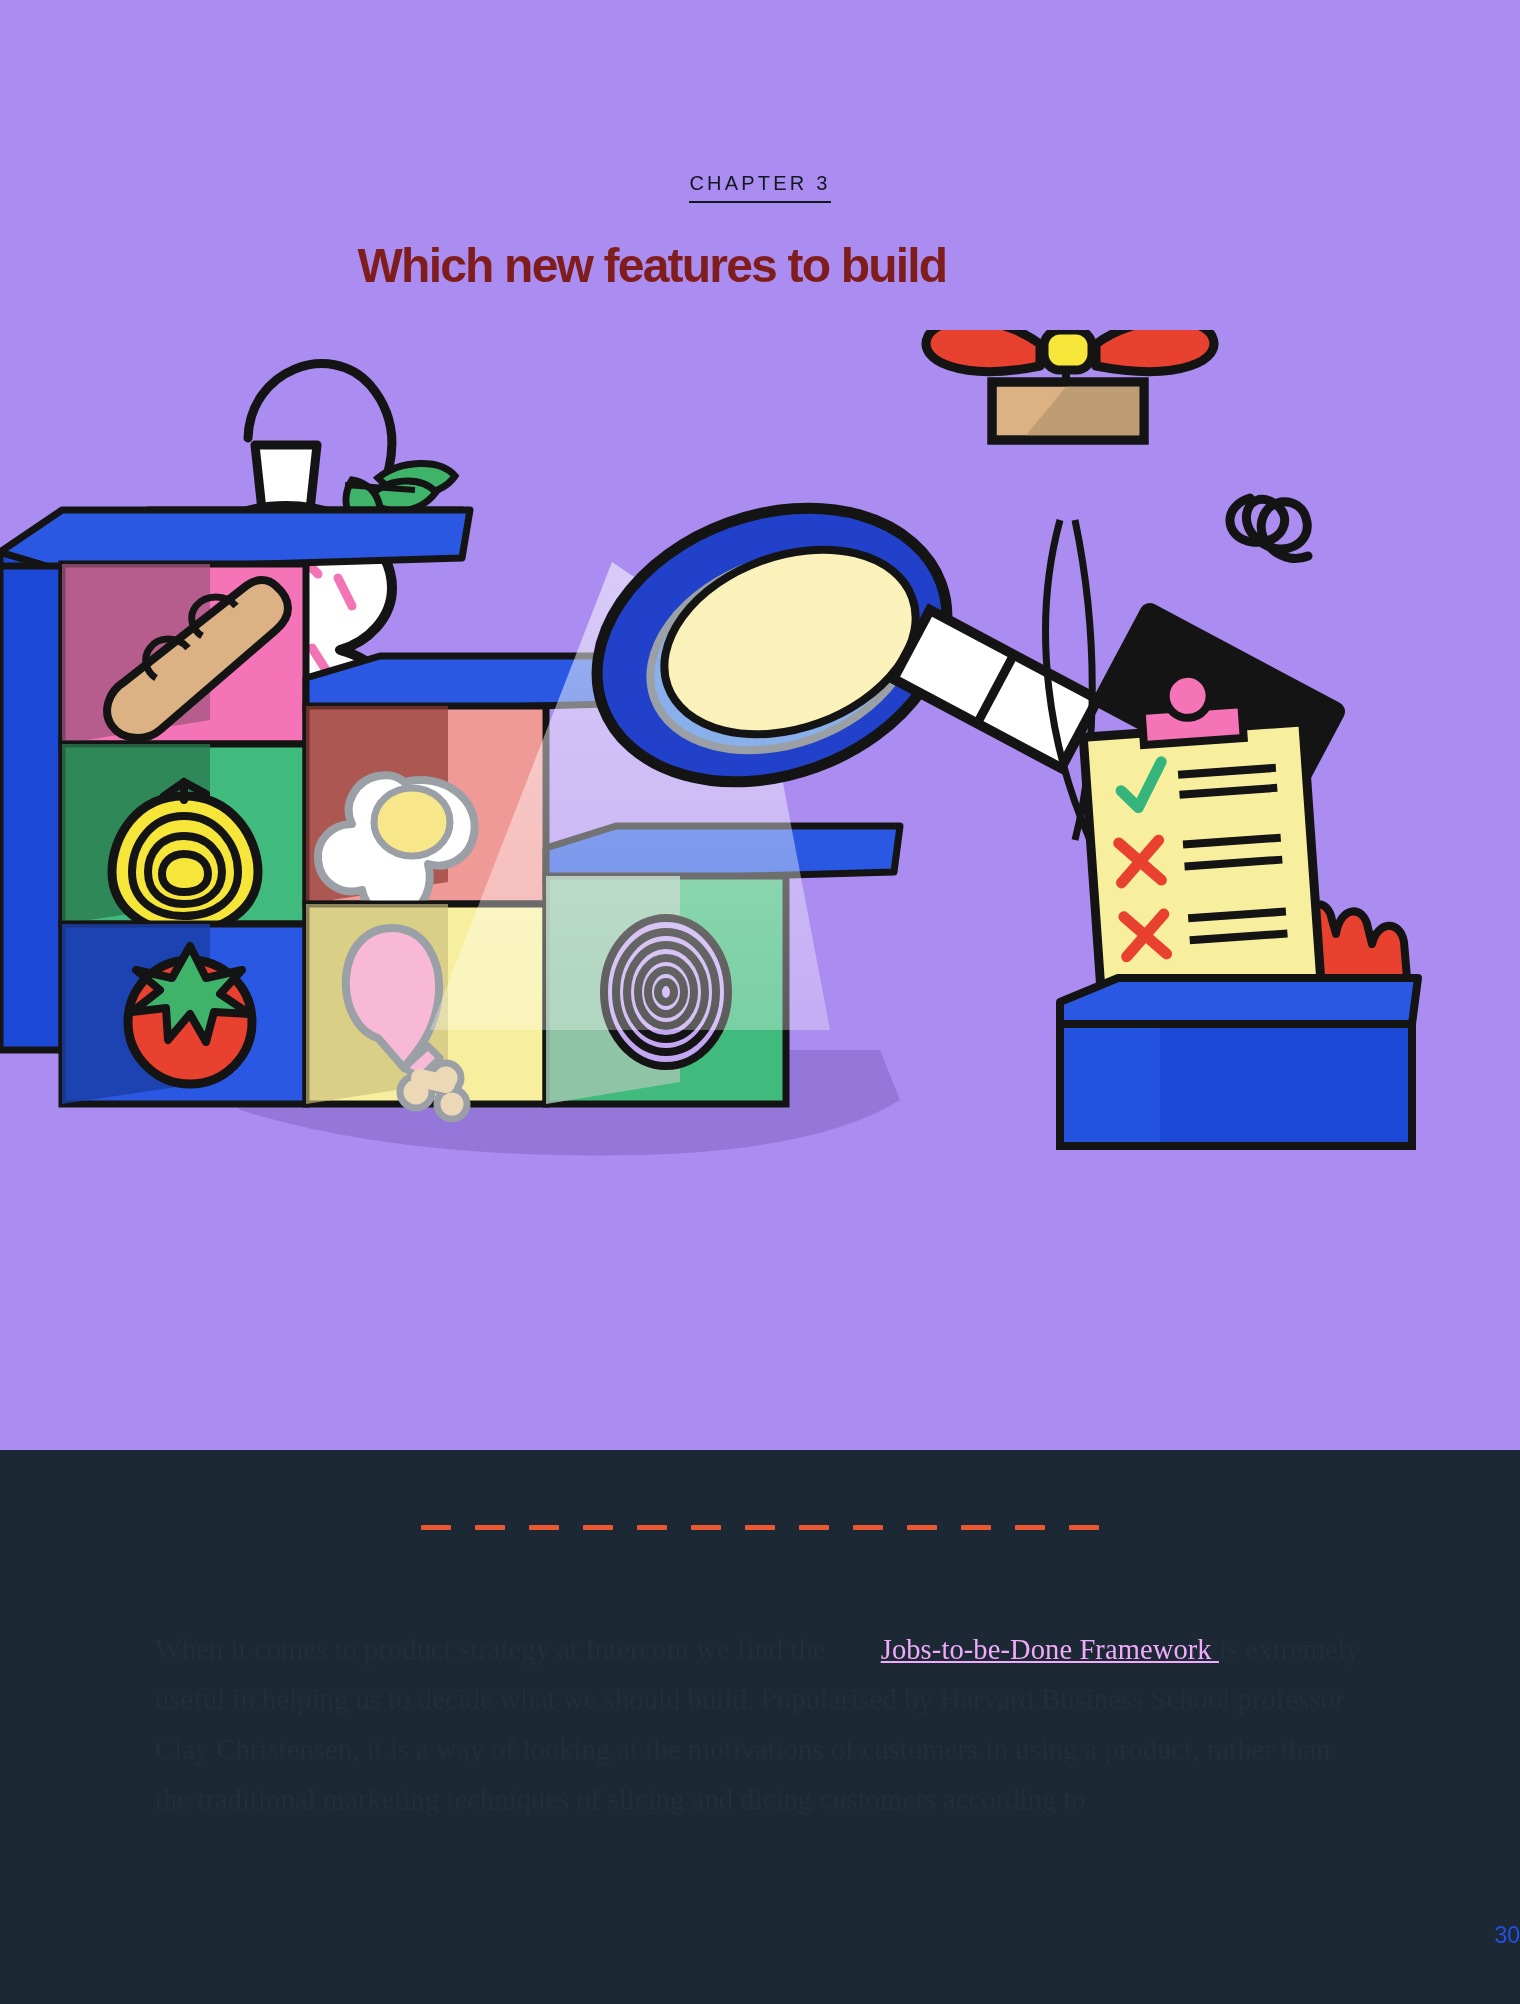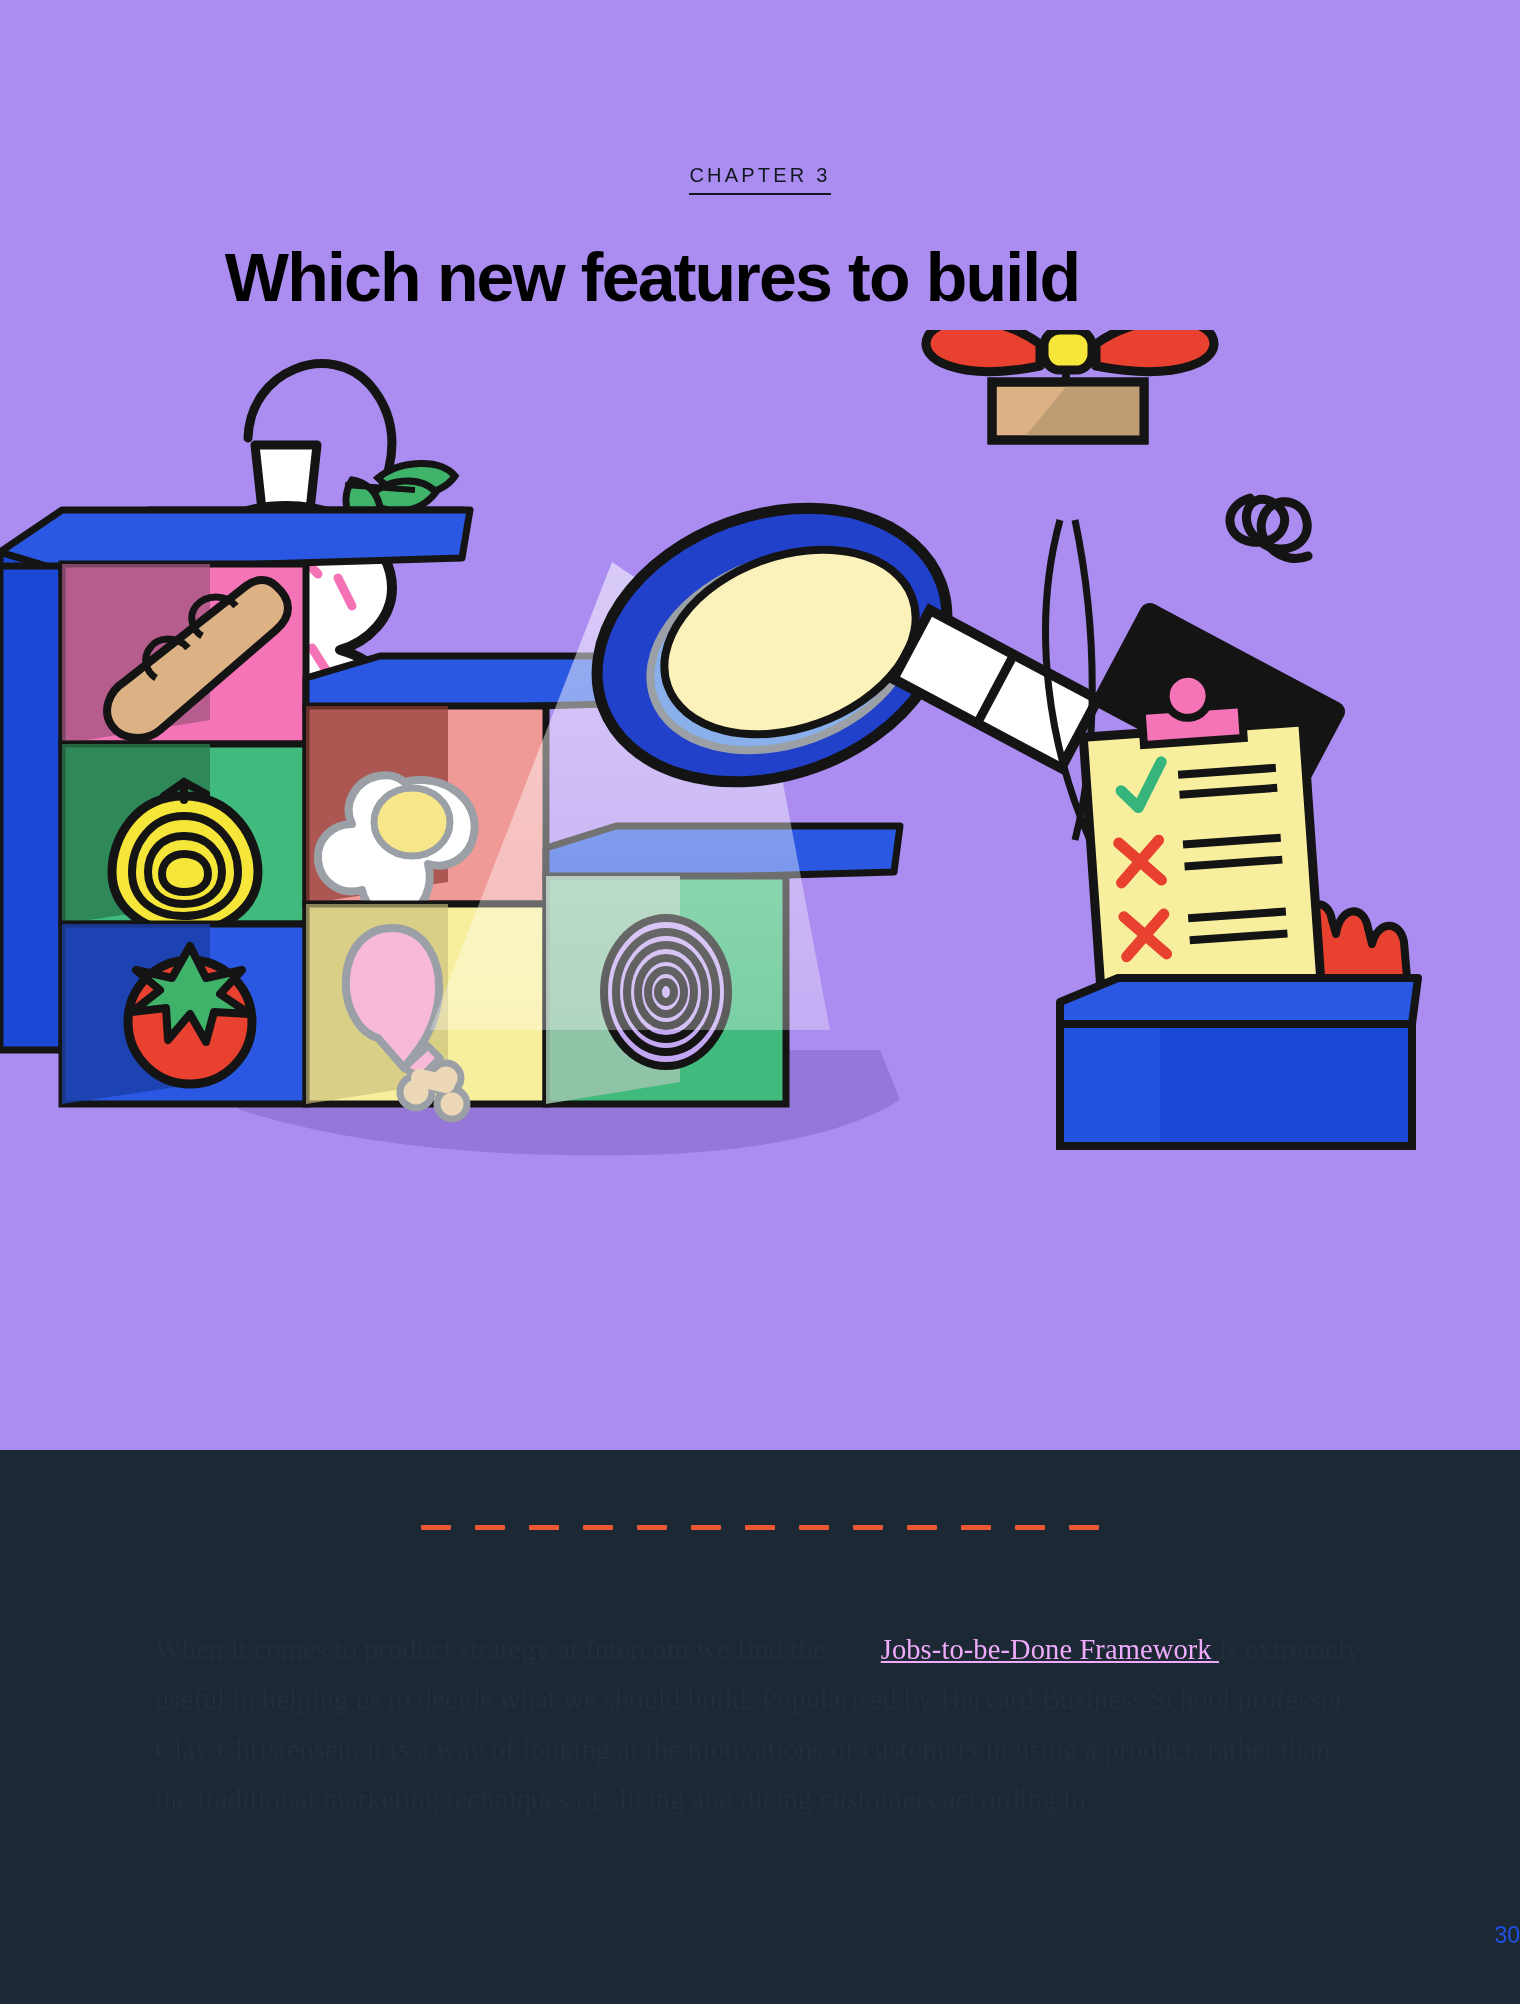--- a/index.html
+++ b/index.html
@@ -12,35 +12,35 @@
   #page { position: relative; width: 1520px; height: 2004px; overflow: hidden; }
 
   
   .hero {
     position: absolute; left: 0; top: 0;
     width: 1520px; height: 1450px;
     background: #ab8cf0;
     overflow: hidden;
   }
   .chapter-label {
-    position: absolute; left: 0; top: 164px; width: 1520px;
+    position: absolute; left: 0; top: 172px; width: 1520px;
     text-align: center;
     font-size: 20px; letter-spacing: 3.2px; font-weight: 500;
     color: #101820;
   }
   .chapter-label span {
     display: inline-block;
     border-bottom: 2px solid #101820;
     padding-bottom: 6px;
   }
   .chapter-title {
     position: absolute; left: 0; top: 238px; width: 1304px;
     text-align: center;
-    font-size: 68px; font-weight: 700; letter-spacing: -1.8px;
-    color: #000000;
+    font-size: 48px; font-weight: 700; letter-spacing: -1.8px;
+    color: #7f1d1d;
     white-space: nowrap;
   }
 
   .illus { position: absolute; left: 0; top: 330px; width: 1520px; height: 1120px; }
   .illus svg { display: block; width: 1520px; height: 1120px; }
 
   
   .darksec {
     position: absolute; left: 0; top: 1450px;
     width: 1520px; height: 554px;

